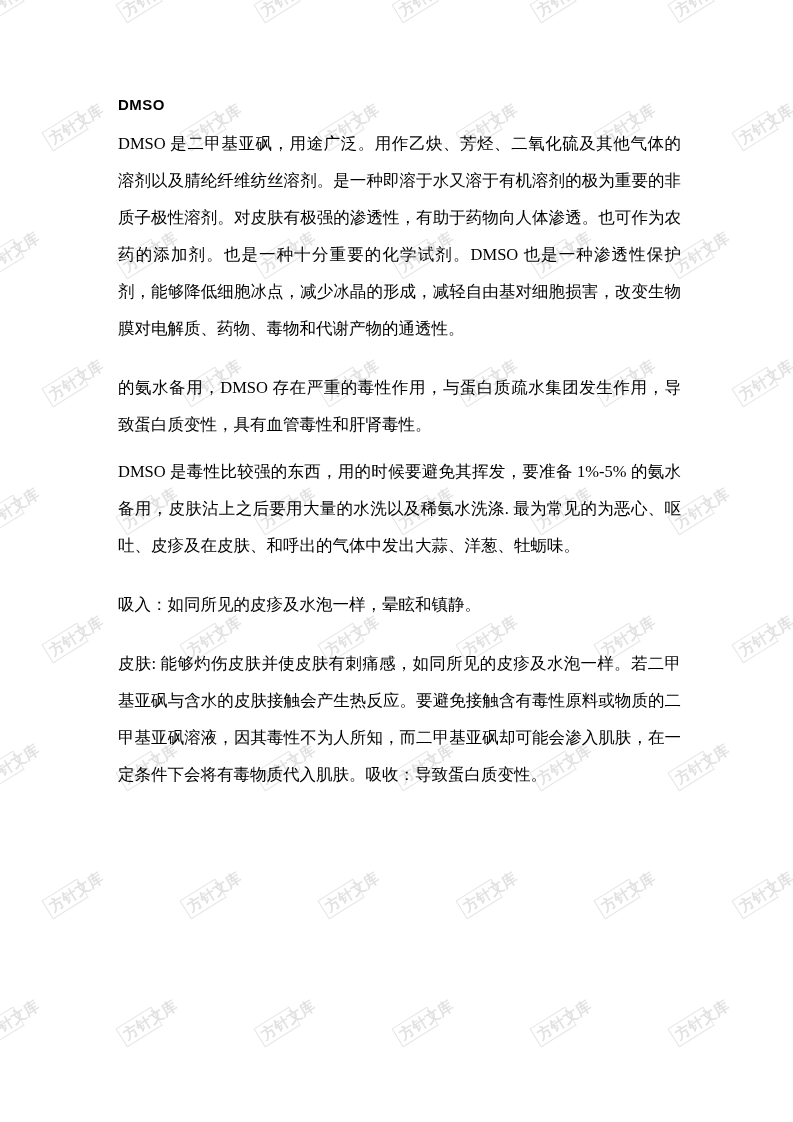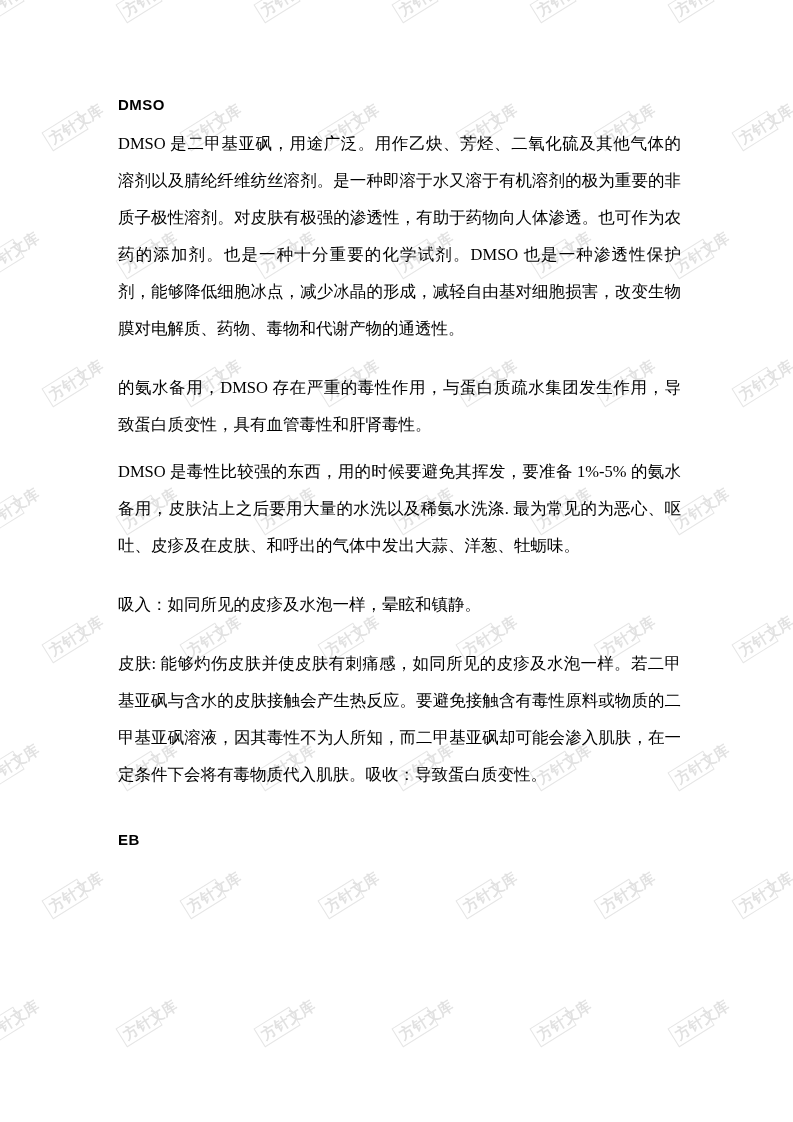--- a/index.html
+++ b/index.html
@@ -145,15 +145,14 @@
   <p class="para">DMSO 是二甲基亚砜，用途广泛。用作乙炔、芳烃、二氧化硫及其他气体的溶剂以及腈纶纤维纺丝溶剂。是一种即溶于水又溶于有机溶剂的极为重要的非质子极性溶剂。对皮肤有极强的渗透性，有助于药物向人体渗透。也可作为农药的添加剂。也是一种十分重要的化学试剂。DMSO 也是一种渗透性保护剂，能够降低细胞冰点，减少冰晶的形成，减轻自由基对细胞损害，改变生物膜对电解质、药物、毒物和代谢产物的通透性。</p>
 
   <p class="para gap-before">的氨水备用，DMSO 存在严重的毒性作用，与蛋白质疏水集团发生作用，导致蛋白质变性，具有血管毒性和肝肾毒性。</p>
 
   <p class="para gap-small">DMSO 是毒性比较强的东西，用的时候要避免其挥发，要准备 1%-5% 的氨水备用，皮肤沾上之后要用大量的水洗以及稀氨水洗涤. 最为常见的为恶心、呕吐、皮疹及在皮肤、和呼出的气体中发出大蒜、洋葱、牡蛎味。</p>
 
   <p class="para gap-before">吸入：如同所见的皮疹及水泡一样，晕眩和镇静。</p>
 
   <p class="para gap-before">皮肤: 能够灼伤皮肤并使皮肤有刺痛感，如同所见的皮疹及水泡一样。若二甲基亚砜与含水的皮肤接触会产生热反应。要避免接触含有毒性原料或物质的二甲基亚砜溶液，因其毒性不为人所知，而二甲基亚砜却可能会渗入肌肤，在一定条件下会将有毒物质代入肌肤。吸收：导致蛋白质变性。</p>
 
-  <h2 class="doc-heading heading-gap">EB</h2>
 
 </div>
 
 </body></html>

